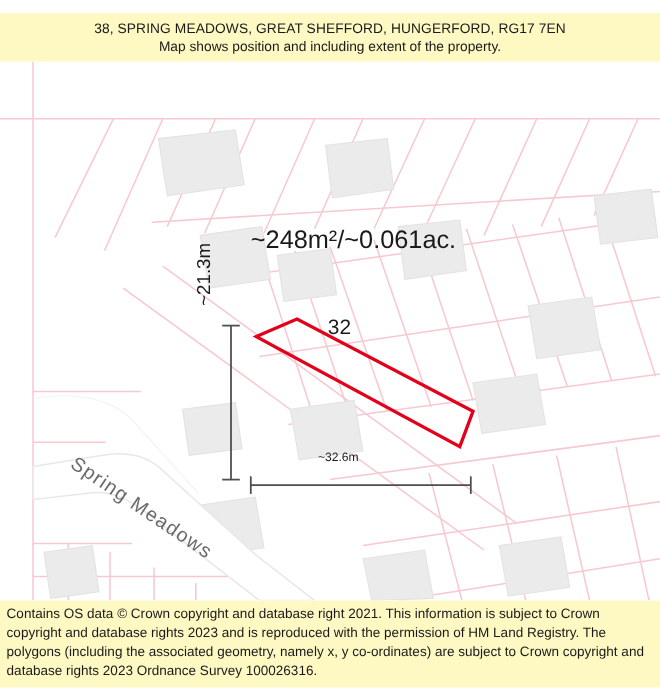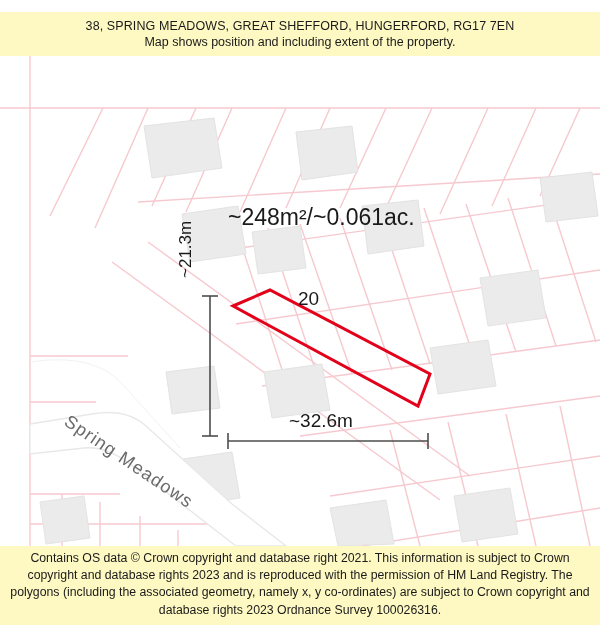--- a/index.html
+++ b/index.html
@@ -64,21 +64,21 @@
     font-size: 23px;
   }
   #plot-number {
     left: 298px;
     top: 232px;
     font-size: 19px;
   }
   #width-label {
     left: 289px;
     top: 354px;
-    font-size: 19px;
+    font-size: 11px;
   }
   #height-label {
     left: 176px;
     top: 222px;
     font-size: 17px;
     transform: rotate(-90deg);
     transform-origin: left top;
   }
   .street-label {
     position: absolute;
@@ -98,21 +98,20 @@
     top: 534px;
     width: 600px;
     padding: 4px 6px 0 6px;
     box-sizing: border-box;
   }
   .footer p {
     margin: 0;
     font-size: 12.3px;
     line-height: 17.2px;
     color: #1a1a1a;
-    text-align: center;
   }
 </style>
 </head>
 <body>
 
 <div class="page">
 
   <div class="header">
     <div class="title">38, SPRING MEADOWS, GREAT SHEFFORD, HUNGERFORD, RG17 7EN</div>
     <div class="subtitle">Map shows position and including extent of the property.</div>
@@ -213,21 +212,21 @@
         <line x1="202" y1="240" x2="218" y2="240"></line>
         <line x1="202" y1="380" x2="218" y2="380"></line>
 
         <line x1="228" y1="385" x2="428" y2="385"></line>
         <line x1="228" y1="377" x2="228" y2="393"></line>
         <line x1="428" y1="377" x2="428" y2="393"></line>
       </g>
     </svg>
 
     <div class="map-label" id="area-label">~248m²/~0.061ac.</div>
-    <div class="map-label" id="plot-number">20</div>
+    <div class="map-label" id="plot-number">32</div>
     <div class="map-label" id="width-label">~32.6m</div>
     <div class="map-label" id="height-label">~21.3m</div>
     <div class="street-label">Spring Meadows</div>
   </div>
 
   <div class="footer">
     <p>Contains OS data © Crown copyright and database right 2021. This information is subject to Crown copyright and database rights 2023 and is reproduced with the permission of HM Land Registry. The polygons (including the associated geometry, namely x, y co-ordinates) are subject to Crown copyright and database rights 2023 Ordnance Survey 100026316.</p>
   </div>
 
 </div>

